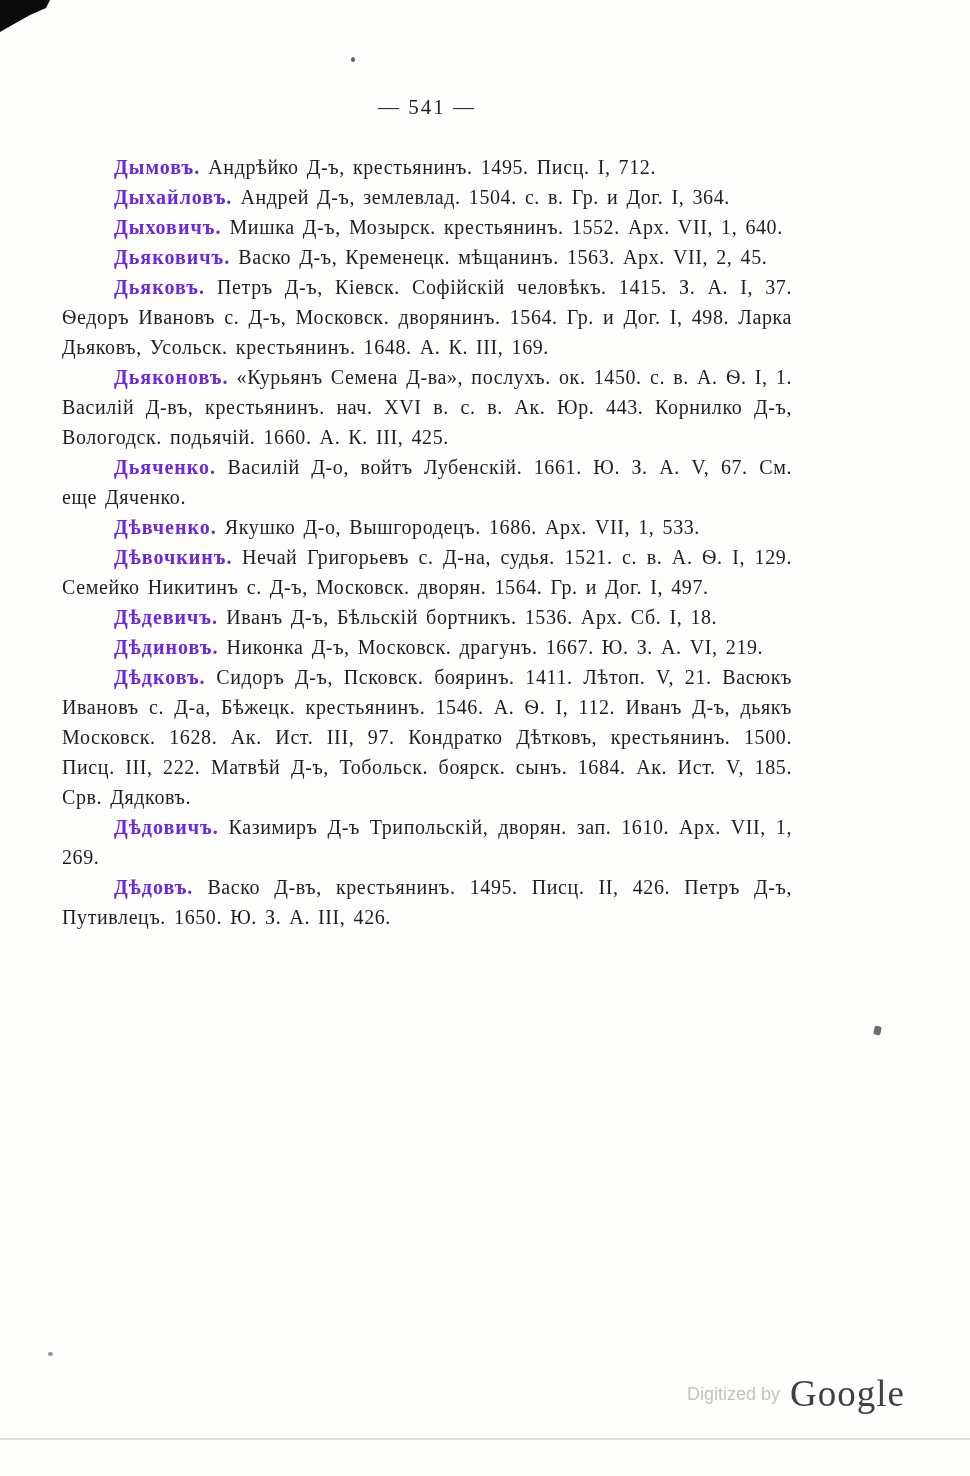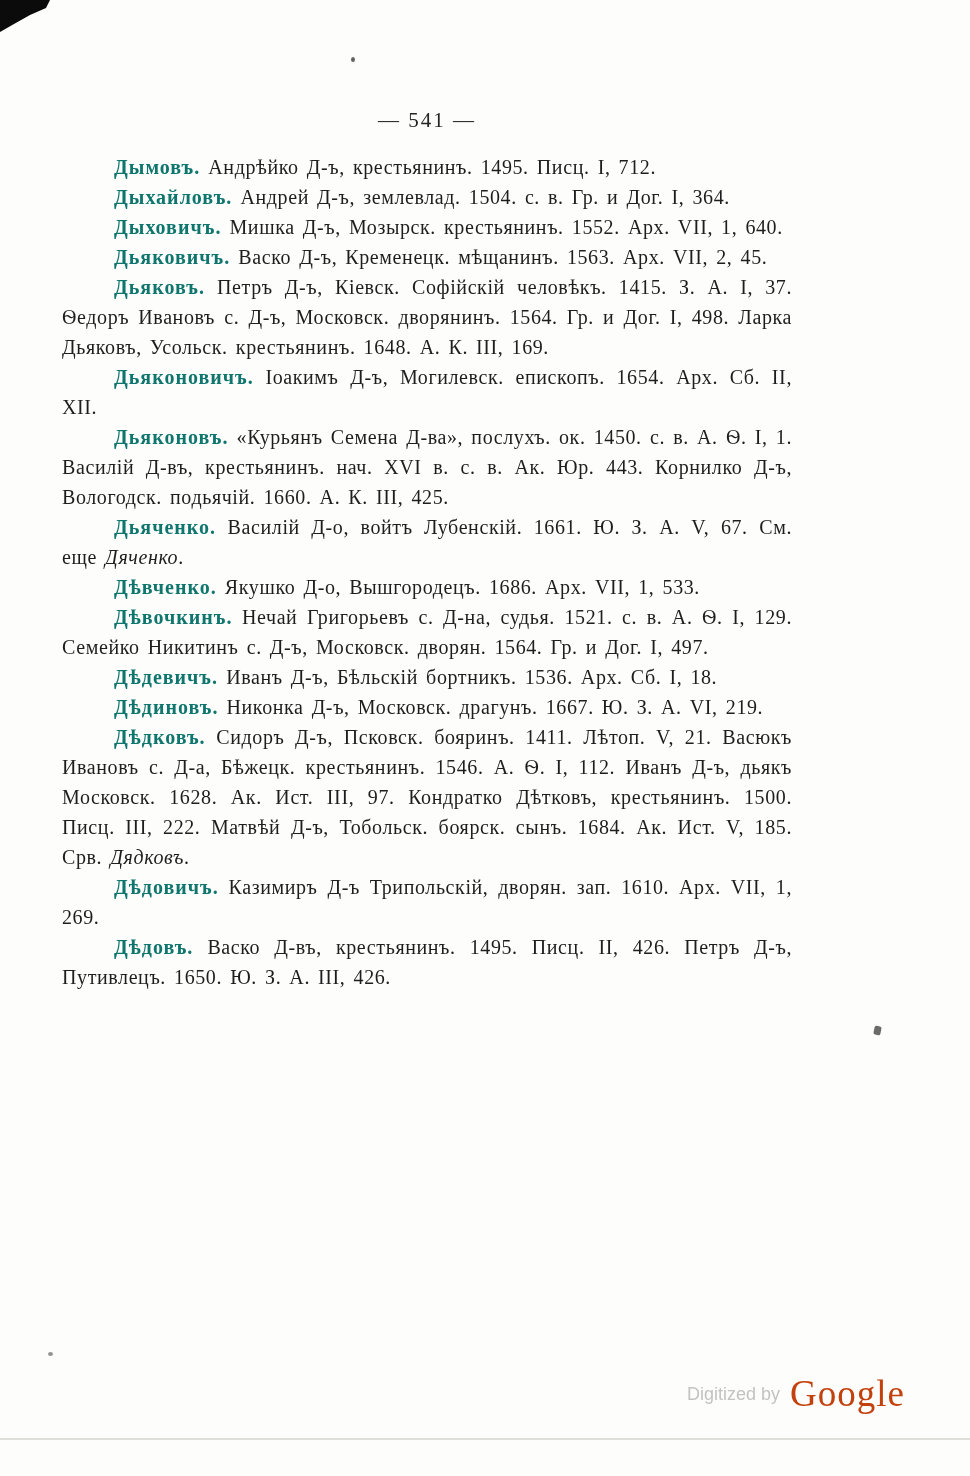--- a/index.html
+++ b/index.html
@@ -31,21 +31,21 @@
   .artifact.mark-right { left: 874px; top: 1026px; width: 7px; height: 9px; border-radius: 2px; opacity: .75; transform: rotate(12deg); }
   .artifact.dot-bottomleft { left: 48px; top: 1352px; width: 5px; height: 4px; opacity: .55; }
   .bottom-edge {
     position: absolute;
     left: 0; bottom: 36px;
     width: 100%; height: 2px;
     background: #dededa;
   }
   .page-number-row {
     position: absolute;
-    left: 62px; top: 108px;
+    left: 62px; top: 95px;
     width: 730px;
     text-align: center;
     font-size: 21px;
     letter-spacing: 2px;
     color: #242424;
   }
   .content {
     position: absolute;
     left: 62px; top: 152px;
     width: 730px;
@@ -56,65 +56,63 @@
     text-align: justify;
     font-size: 20px;
     line-height: 30px;
     letter-spacing: 0.6px;
     word-spacing: 2.5px;
     color: #1e1e1e;
   }
   p.entry span.bold {
     font-weight: 700;
     letter-spacing: 1px;
-    color: #0f766e;
+    color: #6d28d9;
   }
   p.entry span.italic {
-    font-style: italic;
   }
   .watermark {
     position: absolute;
     left: 0; top: 1372px;
     width: 905px;
     text-align: right;
     color: #b4b4b2;
     white-space: nowrap;
   }
   .watermark .wm-prefix {
     font-family: "Liberation Sans", sans-serif;
     font-size: 18px;
     color: #c3c3c1;
     margin-right: 10px;
     vertical-align: 6px;
   }
   .watermark .wm-logo {
     font-family: "Liberation Serif", serif;
     font-size: 37px;
-    color: #c2410c;
+    color: #404040;
     letter-spacing: 1px;
   }
 </style>
 </head>
 <body>
 
 <div class="corner-blob"></div>
 <div class="artifact dot-top"></div>
 <div class="artifact mark-right"></div>
 <div class="artifact dot-bottomleft"></div>
 <div class="bottom-edge"></div>
 
 <div class="page-number-row">— 541 —</div>
 
 <div class="content">
     <p class="entry"><span class="bold">Дымовъ.</span><span class="normal"> Андрѣйко Д-ъ, крестьянинъ. 1495. Писц. I, 712.</span></p>
     <p class="entry"><span class="bold">Дыхайловъ.</span><span class="normal"> Андрей Д-ъ, землевлад. 1504. с. в. Гр. и Дог. I, 364.</span></p>
     <p class="entry"><span class="bold">Дыховичъ.</span><span class="normal"> Мишка Д-ъ, Мозырск. крестьянинъ. 1552. Арх. VII, 1, 640.</span></p>
     <p class="entry"><span class="bold">Дьяковичъ.</span><span class="normal"> Васко Д-ъ, Кременецк. мѣщанинъ. 1563. Арх. VII, 2, 45.</span></p>
     <p class="entry"><span class="bold">Дьяковъ.</span><span class="normal"> Петръ Д-ъ, Кіевск. Софійскій человѣкъ. 1415. З. А. I, 37. Ѳедоръ Ивановъ с. Д-ъ, Московск. дворянинъ. 1564. Гр. и Дог. I, 498. Ларка Дьяковъ, Усольск. крестьянинъ. 1648. А. К. III, 169.</span></p>
-    <p class="entry"><span class="bold">Дьяконовичъ.</span><span class="normal"> Іоакимъ Д-ъ, Могилевск. епископъ. 1654. Арх. Сб. II, XII.</span></p>
     <p class="entry"><span class="bold">Дьяконовъ.</span><span class="normal"> «Курьянъ Семена Д-ва», послухъ. ок. 1450. с. в. А. Ѳ. I, 1. Василій Д-въ, крестьянинъ. нач. XVI в. с. в. Ак. Юр. 443. Корнилко Д-ъ, Вологодск. подьячій. 1660. А. К. III, 425.</span></p>
     <p class="entry"><span class="bold">Дьяченко.</span><span class="normal"> Василій Д-о, войтъ Лубенскій. 1661. Ю. З. А. V, 67. См. еще </span><span class="italic">Дяченко</span><span class="normal">.</span></p>
     <p class="entry"><span class="bold">Дѣвченко.</span><span class="normal"> Якушко Д-о, Вышгородецъ. 1686. Арх. VII, 1, 533.</span></p>
     <p class="entry"><span class="bold">Дѣвочкинъ.</span><span class="normal"> Нечай Григорьевъ с. Д-на, судья. 1521. с. в. А. Ѳ. I, 129. Семейко Никитинъ с. Д-ъ, Московск. дворян. 1564. Гр. и Дог. I, 497.</span></p>
     <p class="entry"><span class="bold">Дѣдевичъ.</span><span class="normal"> Иванъ Д-ъ, Бѣльскій бортникъ. 1536. Арх. Сб. I, 18.</span></p>
     <p class="entry"><span class="bold">Дѣдиновъ.</span><span class="normal"> Никонка Д-ъ, Московск. драгунъ. 1667. Ю. З. А. VI, 219.</span></p>
     <p class="entry"><span class="bold">Дѣдковъ.</span><span class="normal"> Сидоръ Д-ъ, Псковск. бояринъ. 1411. Лѣтоп. V, 21. Васюкъ Ивановъ с. Д-а, Бѣжецк. крестьянинъ. 1546. А. Ѳ. I, 112. Иванъ Д-ъ, дьякъ Московск. 1628. Ак. Ист. III, 97. Кондратко Дѣтковъ, крестьянинъ. 1500. Писц. III, 222. Матвѣй Д-ъ, Тобольск. боярск. сынъ. 1684. Ак. Ист. V, 185. Срв. </span><span class="italic">Дядковъ</span><span class="normal">.</span></p>
     <p class="entry"><span class="bold">Дѣдовичъ.</span><span class="normal"> Казимиръ Д-ъ Трипольскій, дворян. зап. 1610. Арх. VII, 1, 269.</span></p>
     <p class="entry"><span class="bold">Дѣдовъ.</span><span class="normal"> Васко Д-въ, крестьянинъ. 1495. Писц. II, 426. Петръ Д-ъ, Путивлецъ. 1650. Ю. З. А. III, 426.</span></p>
   </div>

